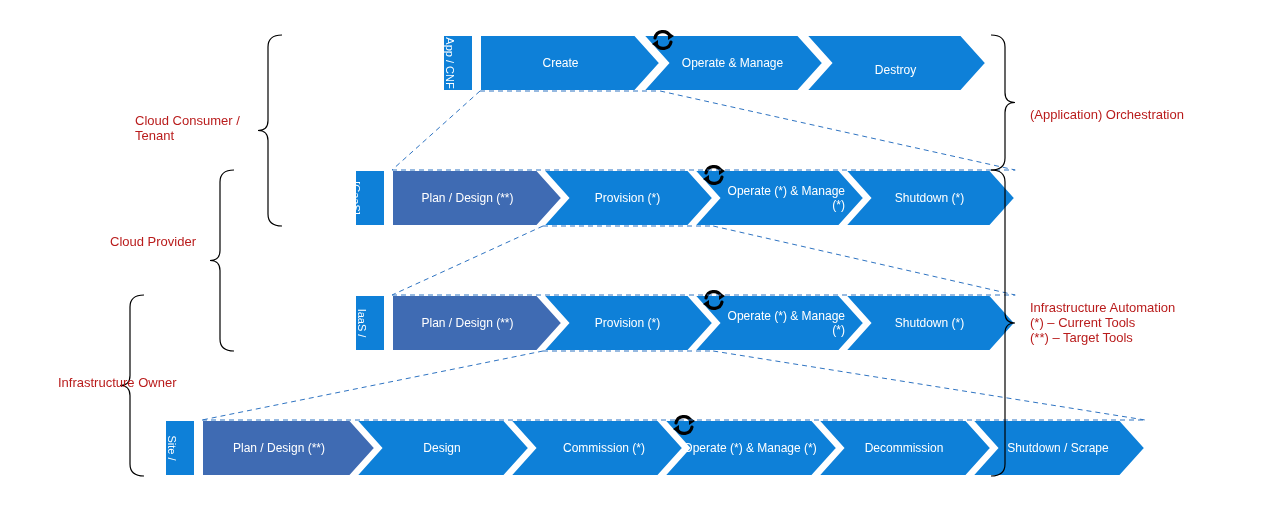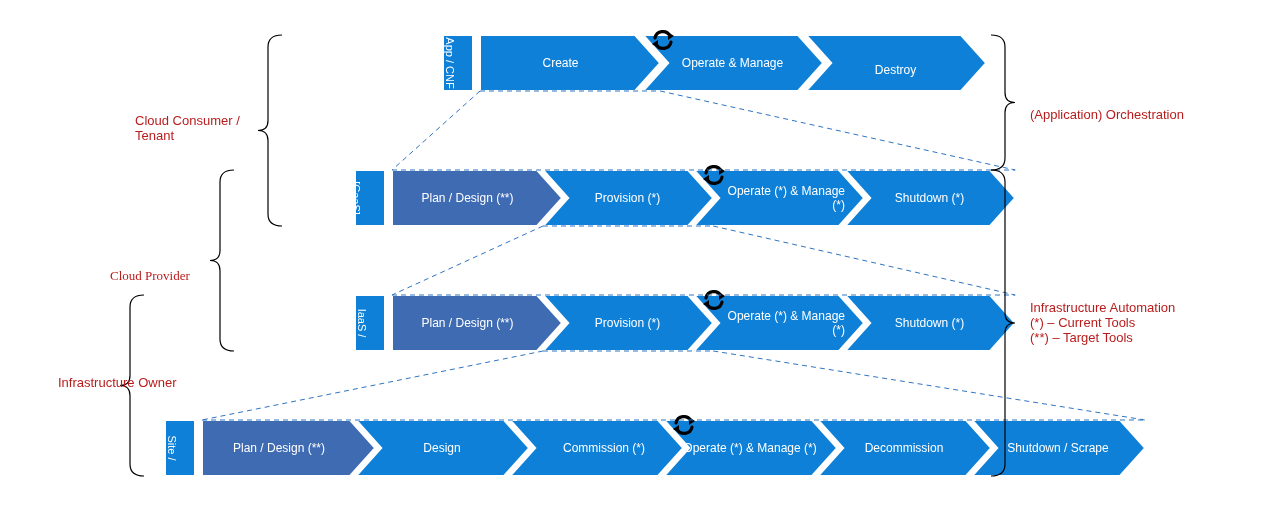--- a/index.html
+++ b/index.html
@@ -93,17 +93,17 @@
     <div class="chev-label" style="left: 712px; top: 295px; width: 133px; height: 56px; display: flex; align-items: center; justify-content: center;">Operate (*) &amp; Manage (*)</div>
     <div class="chev-label" style="left: 863px; top: 295px; width: 133px; height: 56px; display: flex; align-items: center; justify-content: center;">Shutdown (*)</div>
     <div class="row-label" style="left: 151px; top: 420px; width: 56px; height: 30px; transform-origin: 0px 0px; transform: rotate(90deg) translate(0px, -30px); display: flex; align-items: center; justify-content: center;">Site / Physical</div>
     <div class="chev-label" style="left: 208px; top: 420px; width: 142px; height: 56px; display: flex; align-items: center; justify-content: center;">Plan / Design (**)</div>
     <div class="chev-label" style="left: 374px; top: 420px; width: 136px; height: 56px; display: flex; align-items: center; justify-content: center;">Design</div>
     <div class="chev-label" style="left: 536px; top: 420px; width: 136px; height: 56px; display: flex; align-items: center; justify-content: center;">Commission (*)</div>
     <div class="chev-label" style="left: 682px; top: 420px; width: 136px; height: 56px; display: flex; align-items: center; justify-content: center;">Operate (*) &amp; Manage (*)</div>
     <div class="chev-label" style="left: 836px; top: 420px; width: 136px; height: 56px; display: flex; align-items: center; justify-content: center;">Decommission</div>
     <div class="chev-label" style="left: 990px; top: 420px; width: 136px; height: 56px; display: flex; align-items: center; justify-content: center;">Shutdown / Scrape</div>
     <div class="role-label" style="left: 135px; top: 113px; width: 120px;">Cloud Consumer / Tenant</div>
-    <div class="role-label" style="left: 110px; top: 268px; width: 120px; font-family: Liberation Serif, serif;">Cloud Provider</div>
+    <div class="role-label" style="left: 110px; top: 234px; width: 120px;">Cloud Provider</div>
     <div class="role-label" style="left: 18px; top: 375px; width: 120px; margin-left: 40px;">Infrastructure Owner</div>
     <div class="right-label" style="left: 1030px; top: 107px; width: 230px;">(Application) Orchestration</div>
     <div class="right-label" style="left: 1030px; top: 300px; width: 230px;">Infrastructure Automation<br>(*) – Current Tools<br>(**) – Target Tools</div>
   </div>
 
 </body></html>

